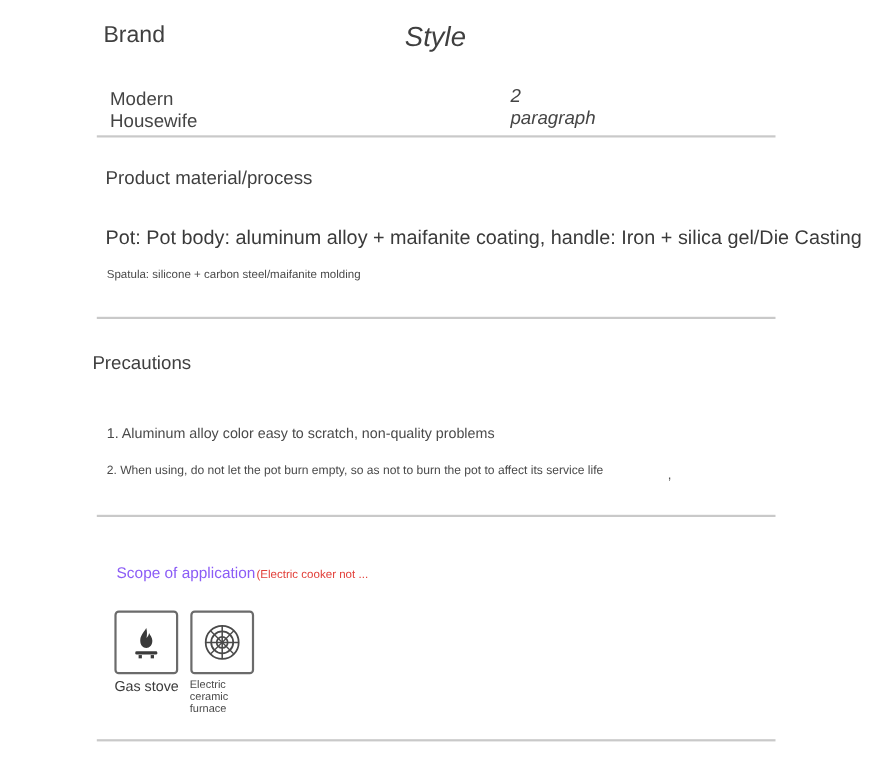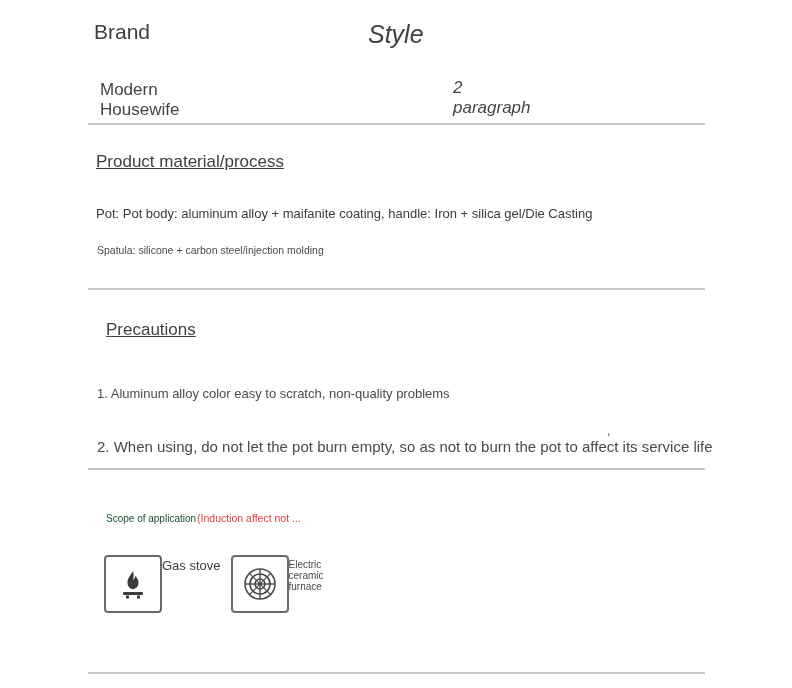--- a/index.html
+++ b/index.html
@@ -45,79 +45,78 @@
   .col-style .col-title   { font-size: 25px; }
   .col-product .col-title { font-size: 17px; }
 
   .col-value {
     position: absolute;
     font-size: 17px;
     color: #444;
     line-height: 1.15;
   }
   .col-brand .col-value   { top: 60px; left: 6px;  width: 70px; }
-  .col-style .col-value   { top: 58px; left: 85px; width: 40px; }
+  .col-style .col-value   { top: 58px; left: 96px; width: 40px; }
   .col-product .col-value { top: 64px; left: 88px; width: 170px; font-size: 10.5px; white-space: nowrap; }
 
   
   .rule {
     position: absolute;
     left: 88px;
     width: 617px;
     height: 2px;
     background: #c9c9c9;
   }
 
   
   .sec-heading {
     position: absolute;
     font-size: 17px;
     color: #3f3f3f;
-    text-decoration: underline;
   }
   .body-line {
     position: absolute;
-    font-size: 13px;
+    font-size: 18px;
     color: #3a3a3a;
   }
   .small-line {
     position: absolute;
     font-size: 10.5px;
     color: #4a4a4a;
   }
 
   
   .scope-row {
     position: absolute;
     left: 106px;
     top: 512px;
     display: flex;
     align-items: baseline;
   }
   .scope-label {
-    font-size: 10px;
-    color: #14532d;
+    font-size: 14px;
+    color: #8b5cf6;
   }
   .scope-note {
     font-size: 10.5px;
     color: #e2403a;
     margin-left: 1px;
     white-space: nowrap;
   }
 
   .icon-group {
     position: absolute;
     left: 104px;
     top: 555px;
     display: flex;
     align-items: flex-start;
   }
   .icon-item {
     display: flex;
-    flex-direction: row;
+    flex-direction: column;
     align-items: flex-start;
     margin-right: 10px;
     justify-content: flex-end;
   }
   .icon-box {
     width: 58px;
     height: 58px;
     border: 2px solid #6b6b6b;
     border-radius: 4px;
     display: flex;
@@ -162,37 +161,37 @@
 
 
   </div>
 
   <div class="rule" style="top:123px;"></div>
 
   <div class="sec-heading" style="left:96px; top:152px;">Product material/process</div>
 
   <div class="body-line" style="left:96px; top:206px;">Pot: Pot body: aluminum alloy + maifanite coating, handle: Iron + silica gel/Die Casting</div>
 
-  <div class="small-line" style="left:97px; top:244px;">Spatula: silicone + carbon steel/injection molding</div>
+  <div class="small-line" style="left:97px; top:244px;">Spatula: silicone + carbon steel/maifanite molding</div>
 
   <div class="rule" style="top:288px;"></div>
 
-  <div class="sec-heading" style="left:106px; top:320px;text-align:center;">Precautions</div>
+  <div class="sec-heading" style="left:84px; top:320px;text-align:center;">Precautions</div>
 
   <div class="small-line" style="left:97px; top:386px; font-size:13px;">1. Aluminum alloy color easy to scratch, non-quality problems</div>
 
-  <div class="small-line" style="left:97px; top:438px; font-size:15px;">2. When using, do not let the pot burn empty, so as not to burn the pot to affect its service life</div>
+  <div class="small-line" style="left:97px; top:422px; font-size:11px;">2. When using, do not let the pot burn empty, so as not to burn the pot to affect its service life</div>
 
   <div class="stray-comma">,</div>
 
   <div class="rule" style="top:468px;"></div>
 
   <div class="scope-row">
     <span class="scope-label">Scope of application</span>
-    <span class="scope-note">(Induction affect not ...</span>
+    <span class="scope-note">(Electric cooker not ...</span>
   </div>
 
   <div class="icon-group">
 
     <div class="icon-item">
       <div class="icon-box">
         <svg width="38" height="38" viewBox="0 0 38 38" aria-hidden="true">
           <path d="M19 6 C16 11 13.5 13 13.5 17.5 C13.5 21.5 16 24 19 24 C22 24 24.5 21.5 24.5 17.5 C24.5 14.5 22.5 12.5 21.5 10.5 C21.2 13 20.2 14 19.2 15 C19.8 12 19.8 9 19 6 Z" fill="#3a3a3a"></path>
           <rect x="9" y="27" width="20" height="3" rx="1.2" fill="#3a3a3a"></rect>
           <rect x="12" y="30.5" width="3" height="3" fill="#3a3a3a"></rect>

